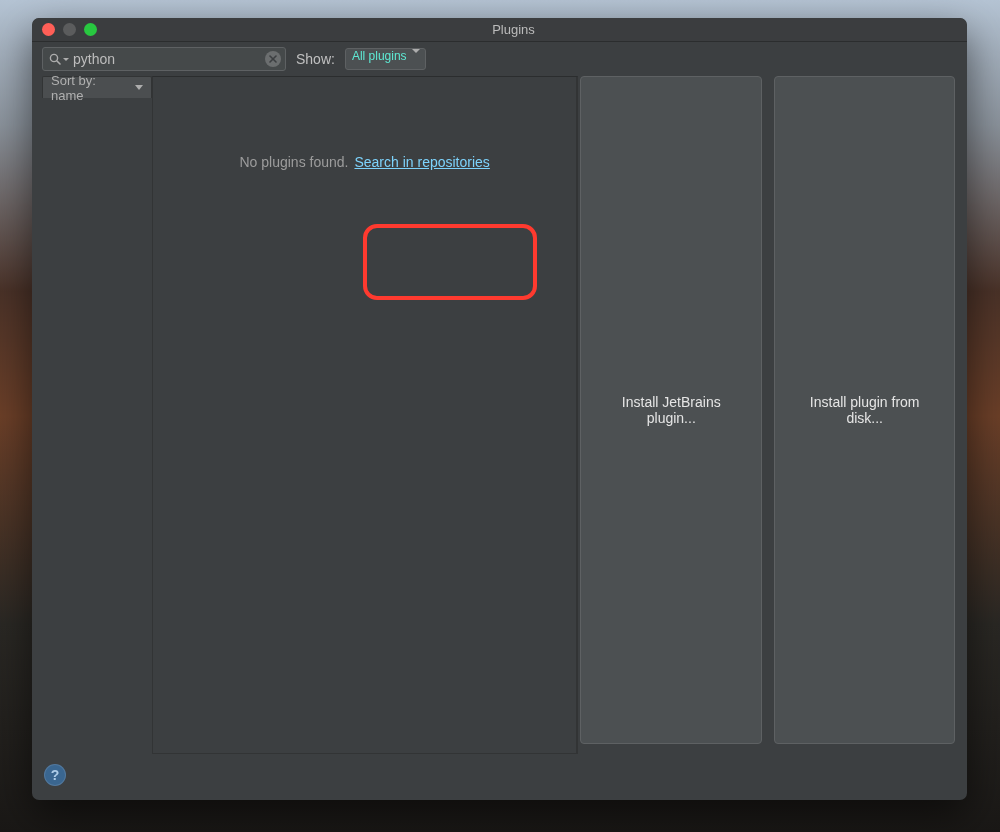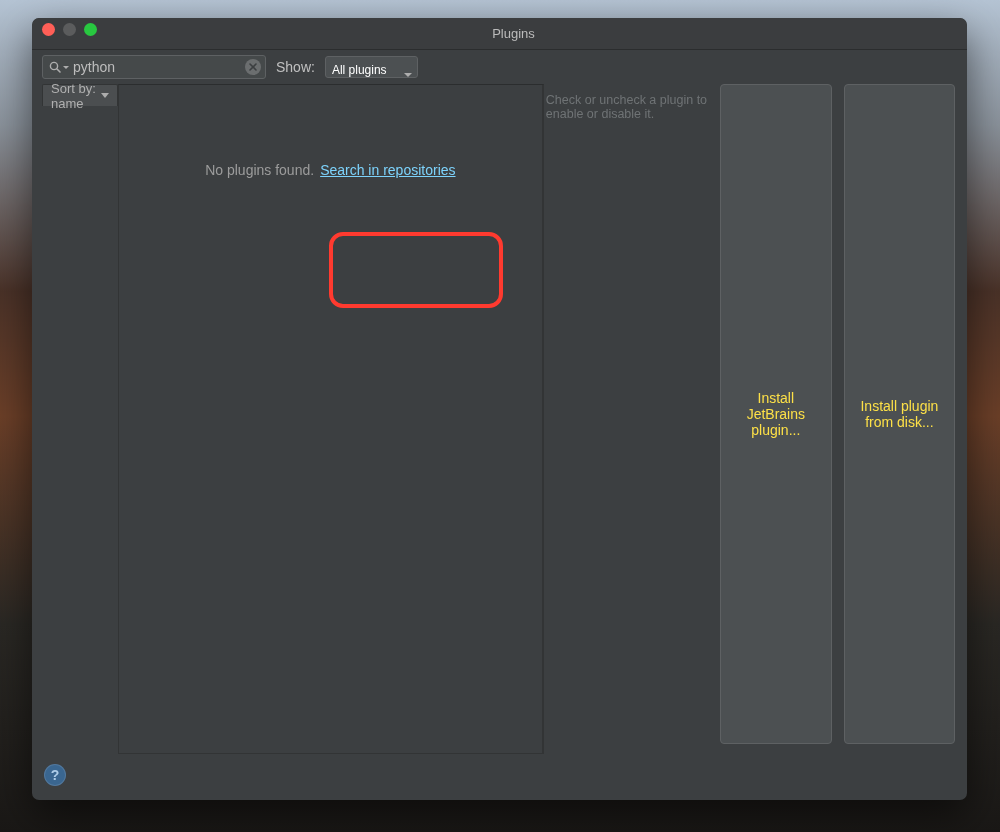--- a/index.html
+++ b/index.html
@@ -25,21 +25,21 @@
       height: 782px;
       background: #3c3f41;
       border-radius: 7px;
       box-shadow: 0 15px 40px rgba(0,0,0,0.55);
       display: flex;
       flex-direction: column;
       overflow: hidden;
     }
 
     .titlebar {
-      height: 32px;
+      height: 24px;
       background: #3b3d3f;
       border-top-left-radius: 7px;
       border-top-right-radius: 7px;
       position: relative;
       display: flex;
       align-items: center;
       justify-content: center;
       border-bottom: 1px solid #2b2d2e;
       padding-left: 28px;
     }
@@ -72,21 +72,21 @@
       height: 34px;
       display: flex;
       align-items: center;
       padding: 0 10px;
       gap: 10px;
       background: #3c3f41;
     }
 
     .search-wrap {
       position: relative;
-      width: 224px;
+      width: 244px;
       height: 24px;
       display: flex;
       align-items: center;
       background: #45494a;
       border: 1px solid #5e6163;
       border-radius: 3px;
       padding: 0 24px 0 6px;
     }
 
     .search-icon {
@@ -135,25 +135,25 @@
     .show-label {
       color: #c0c0c0;
       font-size: 14px;
     }
 
     .show-select {
       height: 22px;
       background: #4c5052;
       border: 1px solid #5e6163;
       border-radius: 3px;
-      color: #ffffff;
+      color: #5eead4;
       font-size: 12px;
-      padding: 0 30px 0 6px;
-      display: flex;
-      align-items: flex-end;
+      padding: 0 18px 0 6px;
+      display: flex;
+      align-items: flex-start;
       position: relative;
       cursor: pointer;
     }
 
     .select-caret {
       position: absolute;
       right: 5px;
       width: 0;
       height: 0;
       border-left: 4px solid transparent;
@@ -251,21 +251,21 @@
     .button-row {
       display: flex;
       gap: 12px;
       padding: 0 2px 10px 2px;
     }
 
     .btn {
       background: #4c5052;
       border: 1px solid #5e6163;
       border-radius: 4px;
-      color: #fde047;
+      color: #e5e5e5;
       font-size: 14px;
       padding: 5px 15px;
       cursor: pointer;
       font-family: inherit;
     }
 
     .divider {
       height: 1px;
       background: #515151;
       margin: 4px 0 0 0;
@@ -343,21 +343,20 @@
       <div class="left-pane">
         <div class="empty-msg">
           <span class="no-plugins-text">No plugins found.</span>
           <a class="search-link">Search in repositories</a>
         </div>
         <div class="highlight-box"></div>
       </div>
       <div class="right-pane"></div>
     </div>
 
-    <div class="hint-text">Check or uncheck a plugin to enable or disable it.</div>
 
     <div class="button-row">
       <button class="btn">Install JetBrains plugin...</button>
       <button class="btn">Install plugin from disk...</button>
     </div>
 
     <div class="divider"></div>
   </div>
 
   <div class="footer">

